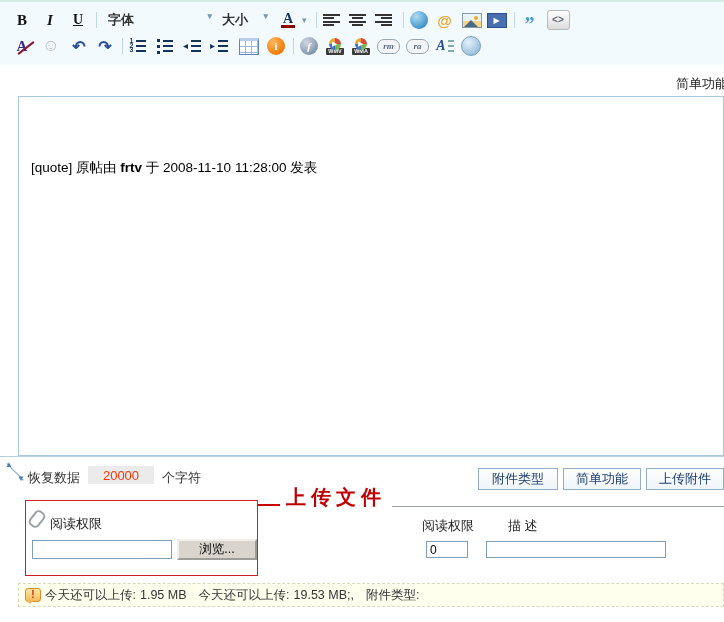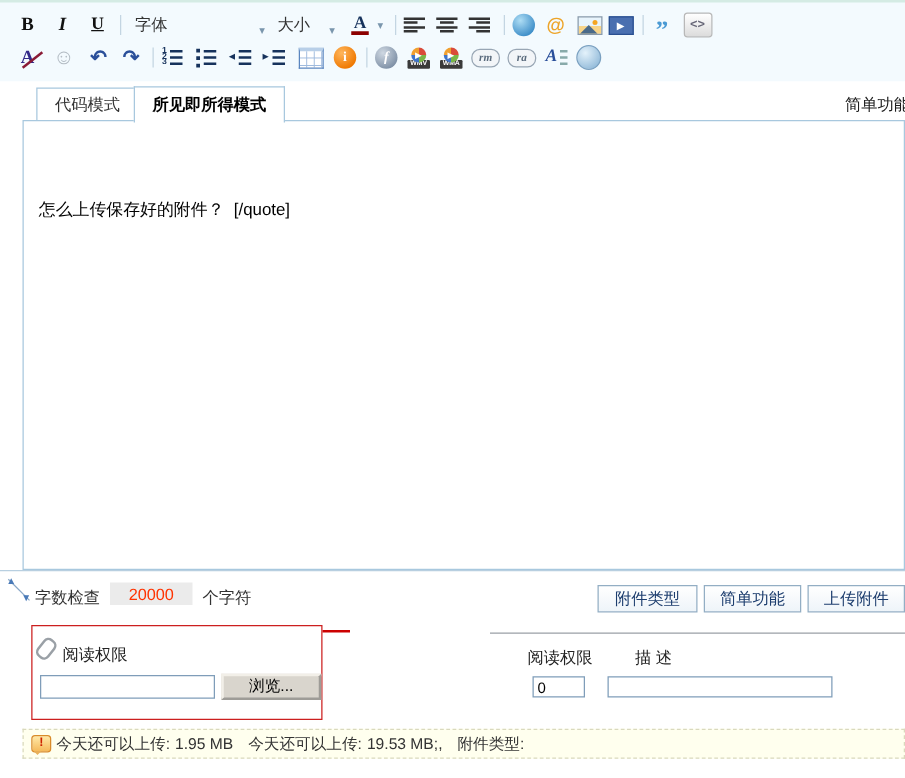--- a/index.html
+++ b/index.html
@@ -9,21 +9,21 @@
   .toolbar{position:absolute;left:0;top:0;width:724px;height:63px;background:#f3fafe;
            border-top:2px solid #d4ebe4;}
   .trow{position:absolute;left:12px;display:flex;align-items:center;height:24px;}
   .r1{top:6px}.r2{top:32px}
   .ti{height:22px;min-width:20px;display:inline-flex;align-items:center;justify-content:center;
       cursor:pointer;color:#16325c;}
   .sep{width:1px;height:16px;background:#c3d5e2;margin:0 5px;}
   .b-bold{font:bold 15px "Liberation Serif",serif;color:#111;}
   .b-italic{font:bold italic 15px "Liberation Serif",serif;color:#111;}
   .b-under{font:bold 14px "Liberation Serif",serif;text-decoration:underline;color:#111;}
-  .dd{display:inline-flex;justify-content:space-between;align-items:flex-end;cursor:pointer;}
+  .dd{display:inline-flex;justify-content:space-between;align-items:flex-start;cursor:pointer;font-weight:bold;}
   .dd-font{width:104px;margin-left:6px;}
   .dd-size{width:46px;margin-left:10px;}
   .dd-label{font-size:13px;color:#333;}
   .dd-arrow{font-size:9px;color:#7a96ad;}
   .colA{font:bold 14px "Liberation Serif",serif;color:#16325c;line-height:13px;
         border-bottom:3px solid #8b0000;padding:0 2px;}
   .bars{display:flex;flex-direction:column;justify-content:space-between;width:17px;height:13px;}
   .bars i{display:block;height:2px;background:#333;}
   .al-l i:nth-child(even){width:11px;align-self:flex-start;}
   .al-l i:nth-child(odd){width:17px;}
@@ -304,46 +304,45 @@
               <span class="ln"></span>
             </span>
         </span>
       </span>
       <span class="ti" style="margin-left:6px">
         <span class="circ c-globe2"></span>
       </span>
     </div>
   </div>
 
-  <div class="tab tab-code">代码模式</div>
-  <div class="tab tab-wysiwyg">所见即所得模式</div>
   <div class="simple-link">简单功能</div>
 
   <div class="editor">
     <div class="edtext">
-      <div>怎么上传保存好的附件？  [/quote]</div>
+      <div><span>[quote] 原帖由 </span><b>frtv</b><span> 于 </span><span>2008-11-10 11:28:00</span><span> 发表</span></div>
     </div>
   </div>
 
   <div class="panel-top"></div>
 
   <span class="rsz">
     <b class="up">▲</b>
     <b class="dn">▼</b>
   </span>
-  <span class="cnt-prefix">字数检查</span>
+  <span class="cnt-prefix">恢复数据</span>
   <span class="cnt-box">20000</span>
   <span class="cnt-suffix">个字符</span>
 
   <span class="abtn btn-restore">附件类型</span>
   <span class="abtn btn-word">简单功能</span>
   <span class="abtn btn-prev">上传附件</span>
 
   <div class="redbox"></div>
   <div class="leader"></div>
+  <div class="annot">上传文件</div>
   <div class="legend-line"></div>
 
   <span class="clip"></span>
   <span class="upl-label">阅读权限</span>
   <input class="fld file-input" value="" style="">
   <span class="browse">浏览...</span>
 
   <span class="perm-label">阅读权限</span>
   <span class="desc-label">描 述</span>
   <input class="fld perm-input" value="0" style="">

